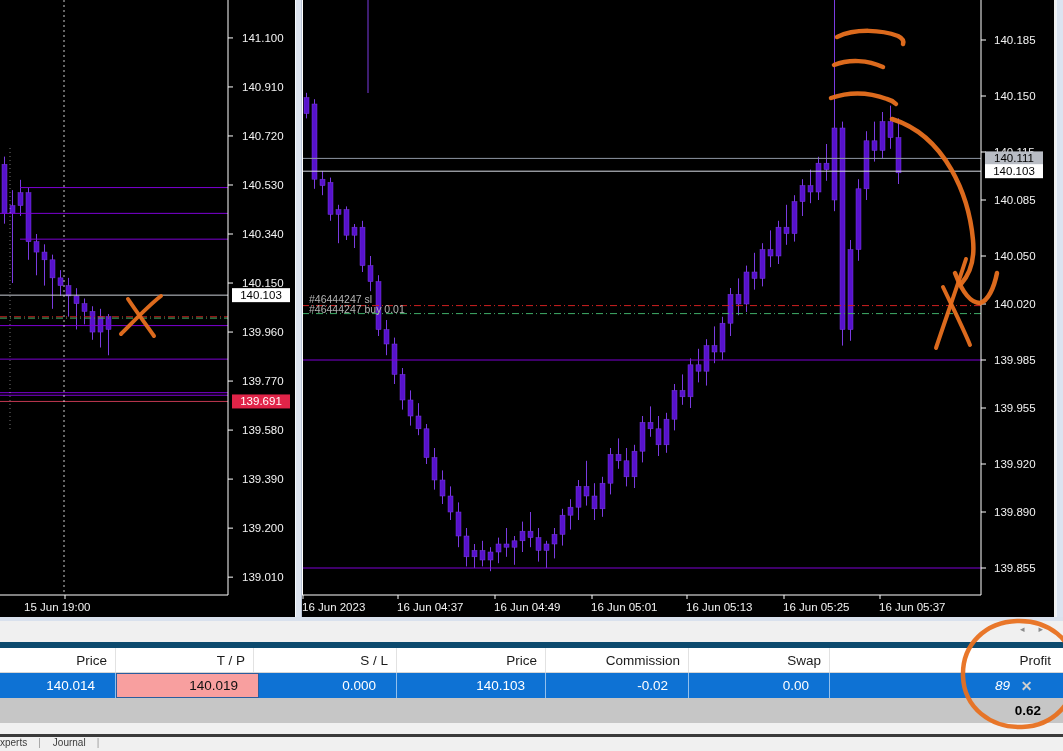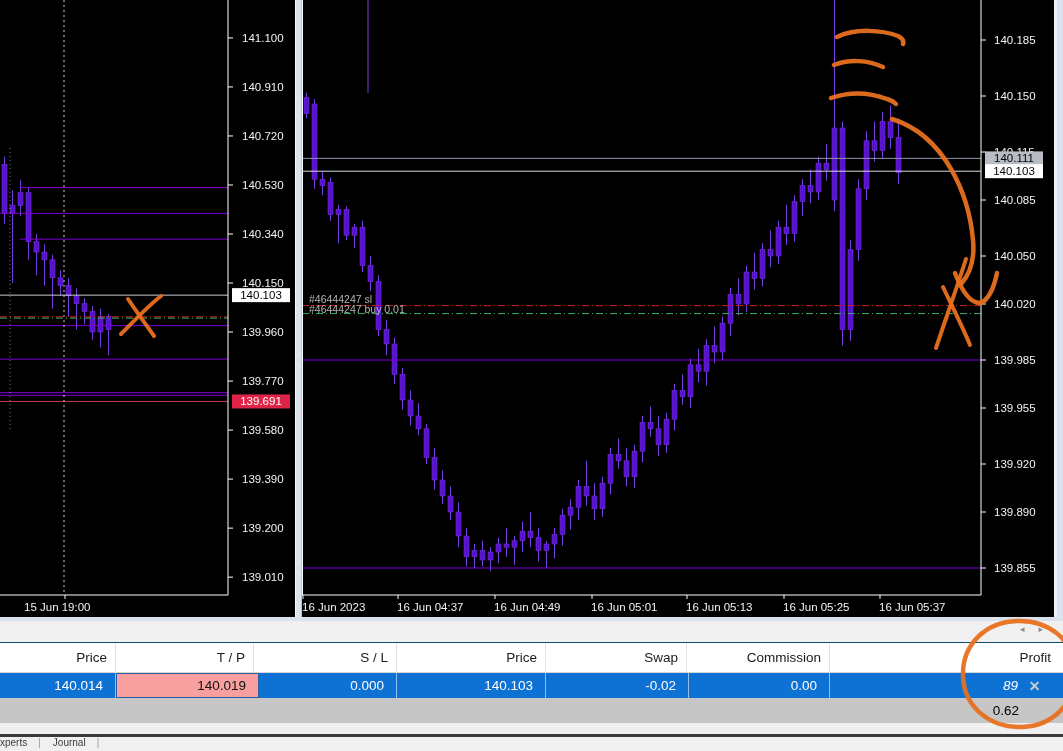--- a/index.html
+++ b/index.html
@@ -13,35 +13,35 @@
             background:#dde4ef;border-left:1px solid #f6f9fd;border-right:1px solid #f6f9fd;}
   .splitter .inner{position:absolute;left:5px;top:0;width:2px;height:100%;background:#b9c4d6;}
   .right-edge{position:absolute;left:1056px;top:0;width:7px;height:617px;background:#dbe3f0;
               border-left:1px solid #eef3fa;}
   
   .panel{position:absolute;left:0;top:617px;width:1063px;height:134px;background:#f0f0f0;}
   .p-frame{position:absolute;top:0;left:0;width:100%;height:4px;background:#d9e1ed;}
   .p-space{position:absolute;top:4px;left:0;width:100%;height:21px;background:#f0f0f0;}
   .scrolls{position:absolute;right:6px;top:3px;color:#8a8a8a;font-size:9px;letter-spacing:14px;}
   .p-head{position:absolute;top:25px;left:0;width:100%;height:31px;background:#fff;
-          border-top:1px solid #0c4a6e;border-bottom:1px solid #d6d6d6;display:flex;box-sizing:border-box;justify-content:flex-end;}
+          border-top:6px solid #0c4a6e;border-bottom:1px solid #d6d6d6;display:flex;box-sizing:border-box;justify-content:flex-end;}
   .p-head .cell{box-sizing:border-box;border-right:1px solid #e2e2e2;color:#1a1a1a;font-size:13.5px;
                 display:flex;align-items:center;justify-content:flex-end;padding-right:8px;}
   .p-head .cell:last-child{border-right:none;padding-right:12px;}
   .p-row{position:absolute;top:56px;left:0;width:100%;height:25px;display:flex;}
   .p-row .cell{box-sizing:border-box;border-right:1px solid rgba(255,255,255,.55);color:#fff;font-size:13.5px;
-               display:flex;align-items:center;justify-content:flex-end;padding-right:12px;}
+               display:flex;align-items:center;justify-content:flex-end;padding-right:20px;}
   .p-row .cell:last-child{border-right:none;}
   .cell-sl{color:#111 !important;}
   .profit-wrap{display:flex;width:100%;align-items:center;}
   .profit-val{flex:1;text-align:right;font-style:italic;}
   .close-x{width:33px;text-align:center;color:#cfcfcf;font-weight:bold;font-size:14px;cursor:pointer;}
   .p-total{position:absolute;top:81px;left:0;width:100%;height:25px;background:#c6c6c6;
-           display:flex;align-items:center;justify-content:flex-end;padding-right:44px;box-sizing:border-box;
-           color:#000;font-weight:normal;font-size:13.5px;}
+           display:flex;align-items:center;justify-content:flex-end;padding-right:22px;box-sizing:border-box;
+           color:#000;font-weight:bold;font-size:13.5px;}
   .p-space2{position:absolute;top:106px;left:0;width:100%;height:11px;background:#f0f0f0;}
   .p-dark{position:absolute;top:117px;left:0;width:100%;height:3px;background:#3a3a3a;}
   .p-tabs{position:absolute;top:120px;left:0;width:100%;height:25px;background:#f0f0f0;
           font-size:10px;color:#3c3c3c;white-space:nowrap;}
   .p-tabs .tab{display:inline-block;margin-left:0;}
   .p-tabs .sep{display:inline-block;color:#9a9a9a;margin-left:11px;}
   .p-tabs .tab2{margin-left:12px;}
   .annot{position:absolute;left:0;top:0;pointer-events:none;}
 </style>
 </head>
@@ -362,22 +362,22 @@
     <div class="p-frame"></div>
     <div class="p-space">
       <span class="scrolls"><span>◂</span><span>▸</span></span>
     </div>
 
     <div class="p-head">
       <div class="cell" style="width: 116px;">Price</div>
       <div class="cell" style="width: 138px;">T / P</div>
       <div class="cell" style="width: 143px;">S / L</div>
       <div class="cell" style="width: 149px;">Price</div>
+      <div class="cell" style="width: 143px;">Commission</div>
       <div class="cell" style="width: 141px;">Swap</div>
-      <div class="cell" style="width: 143px;">Commission</div>
       <div class="cell" style="width: 233px;">Profit</div>
     </div>
 
     <div class="p-row" id="position-row" style="background: rgb(14, 114, 212);">
       <div class="cell" style="width: 116px;">140.014</div>
       <div class="cell cell-sl" id="sl-cell" style="width: 143px; background: rgb(248, 159, 159); border: 1px solid rgb(42, 93, 158);">140.019</div>
       <div class="cell" style="width: 138px;">0.000</div>
       <div class="cell" style="width: 149px;">140.103</div>
       <div class="cell" style="width: 143px;">-0.02</div>
       <div class="cell" style="width: 141px;">0.00</div>

